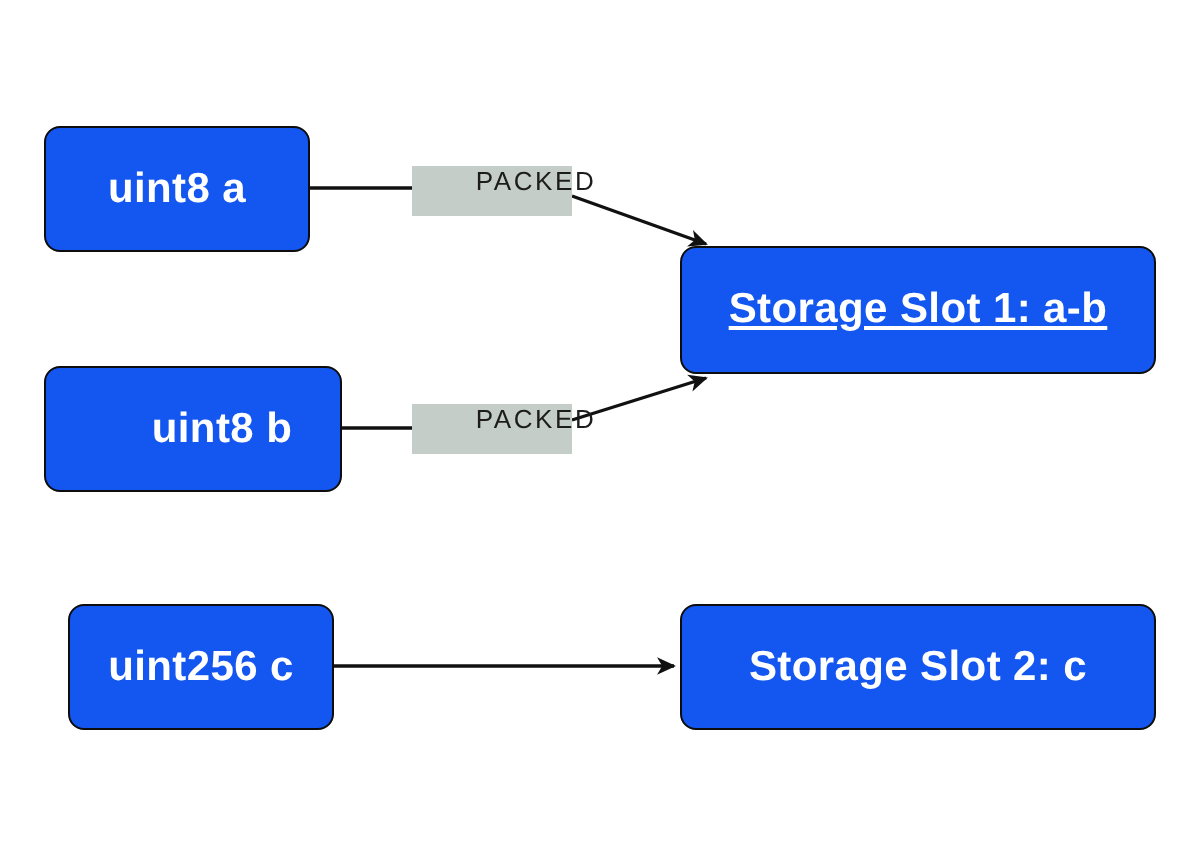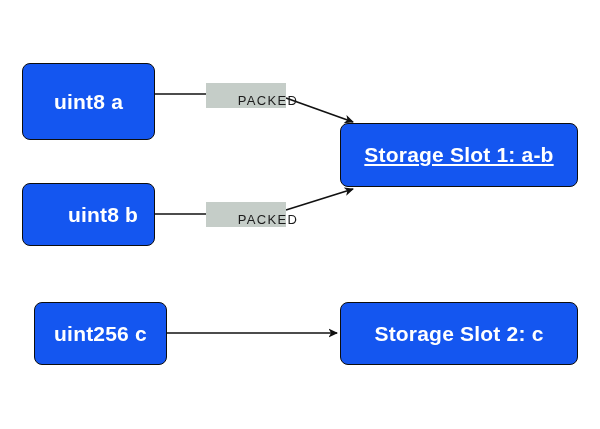--- a/index.html
+++ b/index.html
@@ -29,32 +29,32 @@
     border-radius:8px;
     color:var(--node-text);
     font-weight:700;
     font-size:21px;
     letter-spacing:.2px;
     display:flex;align-items:center;justify-content:center;
     box-sizing:border-box;
     text-align:center;
     white-space:nowrap;
   }
-  .node-uint8-a{left:22px;top:63px;width:133px;height:77px;}
-  .node-uint8-b{left:22px;top:183px;width:133px;height:63px;padding-left:29px;}
+  .node-uint8-a{left:22px;top:63px;width:133px;height:63px;}
+  .node-uint8-b{left:22px;top:183px;width:149px;height:63px;padding-left:29px;}
   .node-uint256-c{left:22px;top:302px;width:133px;height:63px;margin-left:12px;}
   .node-slot1{left:340px;top:123px;width:238px;height:64px;text-decoration:underline;}
   .node-slot2{left:340px;top:302px;width:238px;height:63px;}
   .edge-label{
     position:absolute;
     background:var(--packed-bg);
     color:var(--packed-text);
     font-size:13px;
     letter-spacing:1.3px;
-    display:flex;align-items:flex-end;justify-content:center;
+    display:flex;align-items:flex-start;justify-content:center;
     box-sizing:border-box;
     white-space:nowrap;
     padding-left:44px;
   }
   .edge-label-1{left:206px;top:83px;width:80px;height:25px;}
   .edge-label-2{left:206px;top:202px;width:80px;height:25px;}
 </style>
 </head>
 <body>
 

